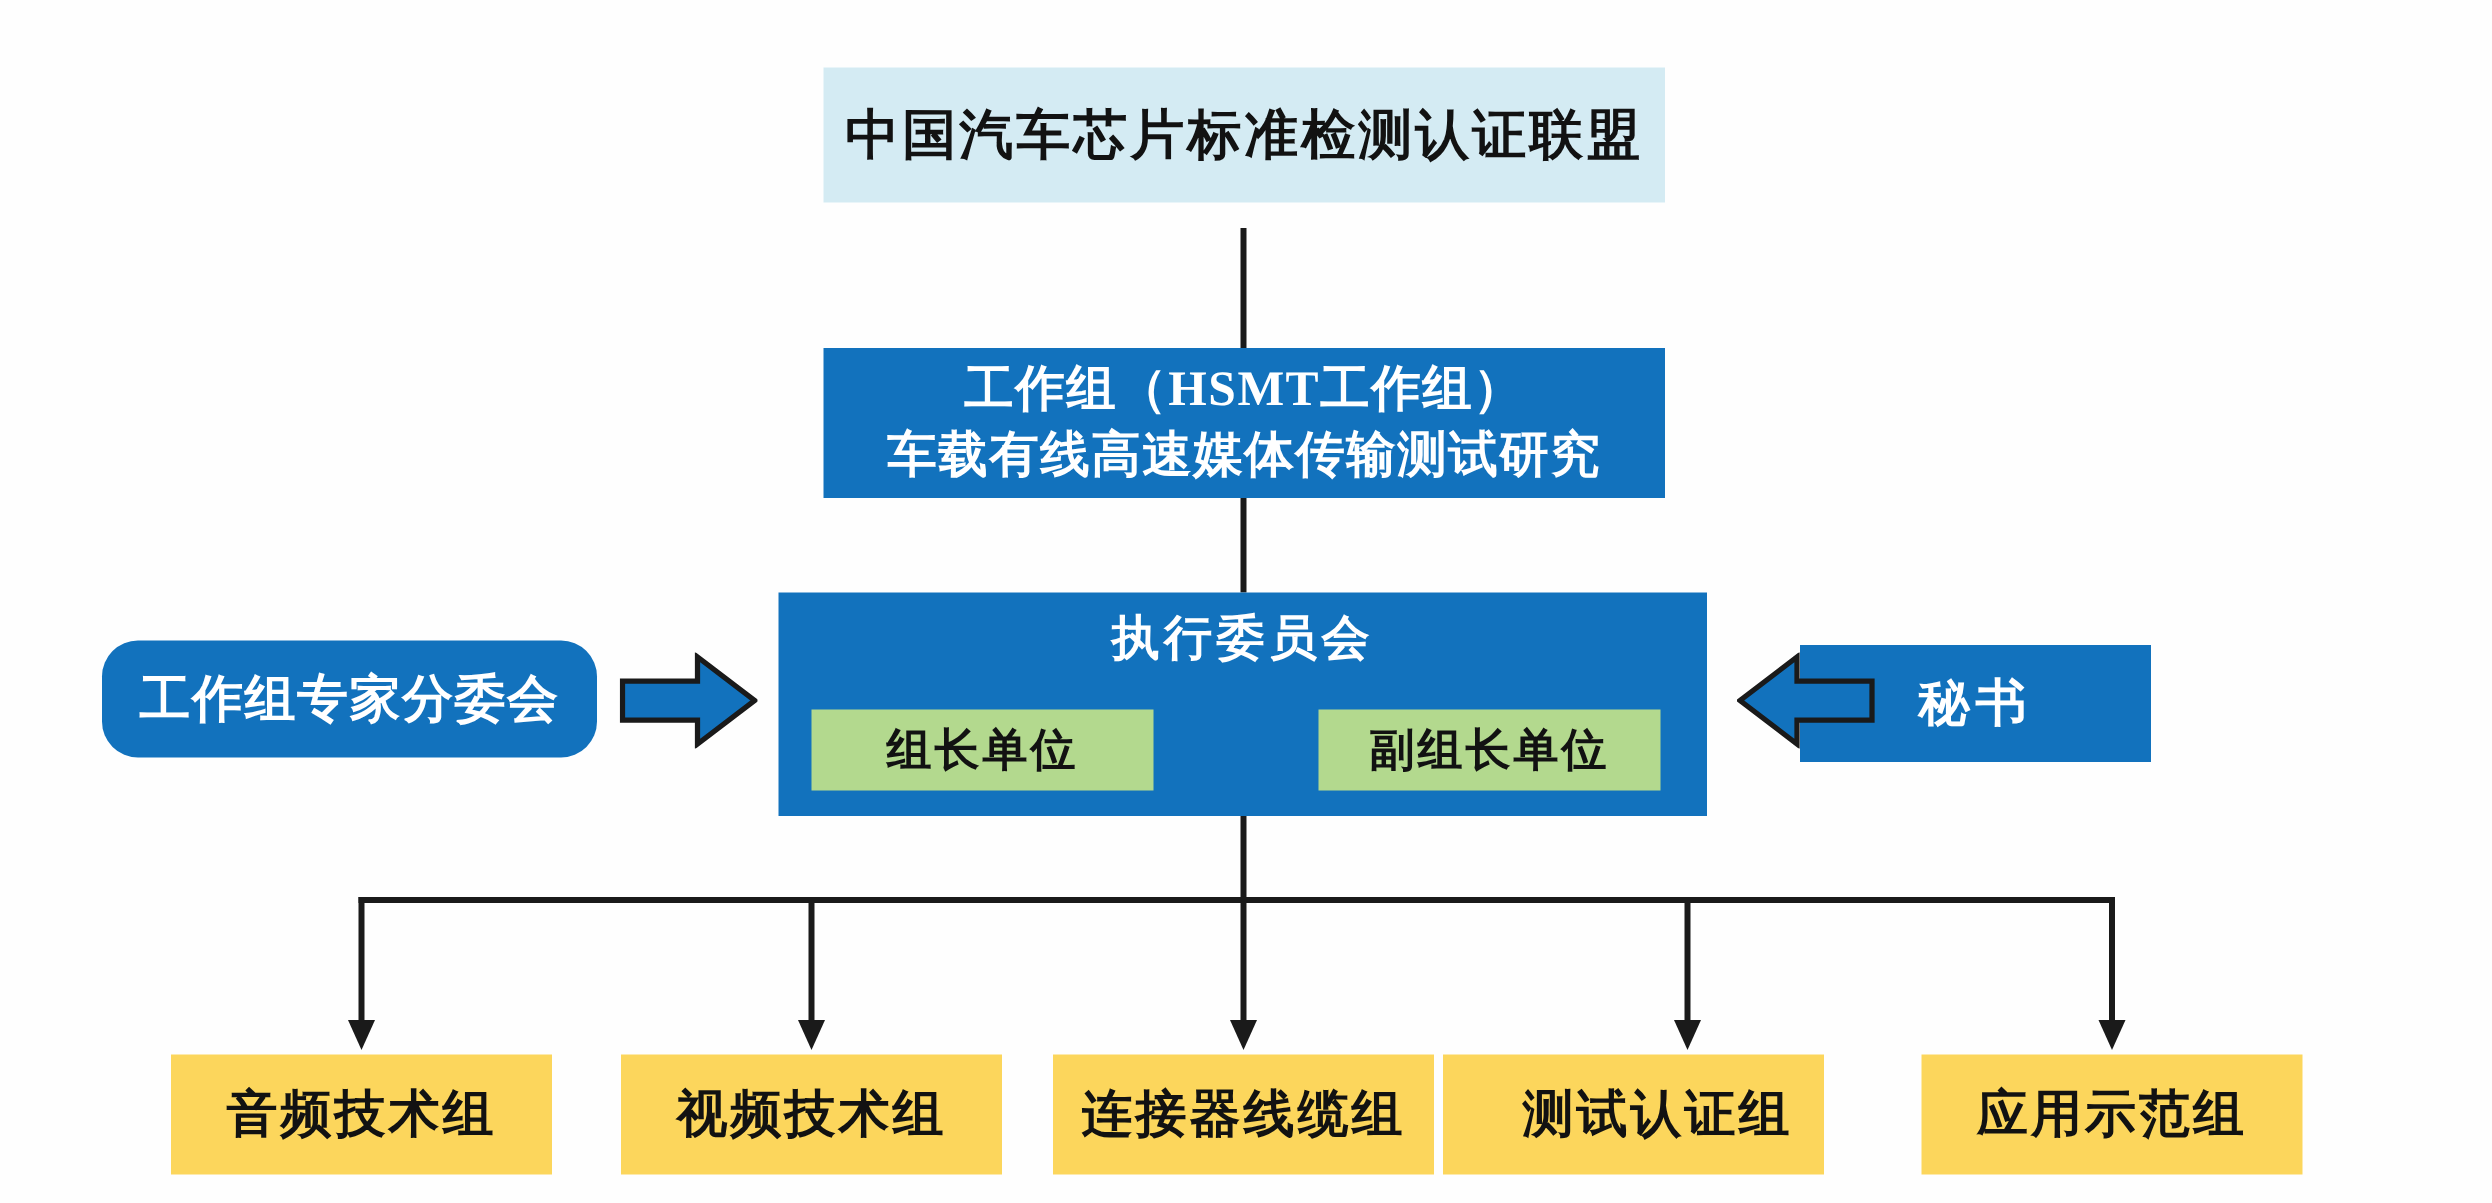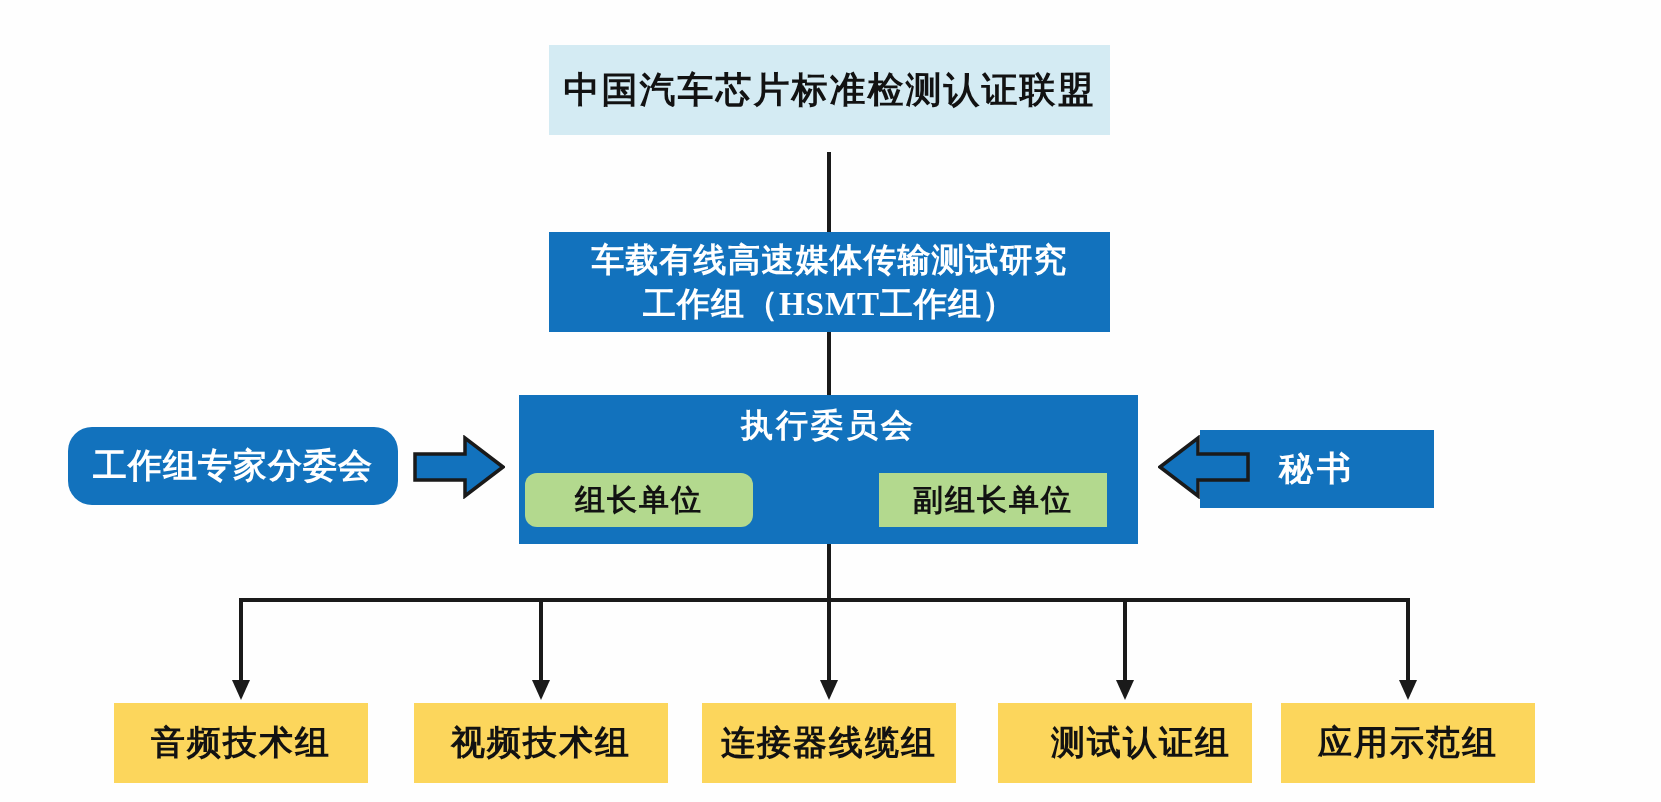--- a/index.html
+++ b/index.html
@@ -40,21 +40,21 @@
   .exec-title{
     position:absolute;left:0;top:9px;width:100%;
     text-align:center;color:var(--text_light);font-size:32px;letter-spacing:3px;
   }
   .green-box{
     position:absolute;top:78px;width:228px;height:54px;
     background:var(--green);
     display:flex;align-items:center;justify-content:center;
     font-size:30px;letter-spacing:2px;
   }
-  .green-leader{left:6px;border-radius:12px;}
+  .green-leader{left:22px;}
   .green-deputy{left:360px;}
   .expert{
     left:68px;top:427px;width:330px;height:78px;
     background:var(--blue);color:var(--text_light);
     font-size:34px;letter-spacing:1px;border-radius:24px;
   }
   .secretary{
     left:1200px;top:430px;width:234px;height:78px;
     background:var(--blue);color:var(--text_light);
     font-size:34px;letter-spacing:4px;
@@ -70,36 +70,36 @@
     position:absolute;left:1px;top:82px;width:0;height:0;
     border-left:9px solid transparent;border-right:9px solid transparent;
     border-top:20px solid var(--line);
   }
   .b1{left:231px;} .b2{left:531px;} .b3{left:819px;} .b4{left:1115px;} .b5{left:1398px;}
   .group{
     top:703px;width:254px;height:80px;
     background:var(--yellow);
     font-size:34px;letter-spacing:2px;
   }
-  .g1{left:114px;} .g2{left:414px;} .g3{left:702px;} .g4{left:998px;padding-left:32px;} .g5{left:1281px;}
+  .g1{left:114px;} .g2{left:414px;} .g3{left:702px;} .g4{left:962px;padding-left:32px;} .g5{left:1281px;}
   .block-arrow{position:absolute;width:92px;height:64px;}
   .arrow-r{left:413px;top:435px;}
   .arrow-l{left:1158px;top:435px;}
   .block-arrow svg{display:block;width:100%;height:100%;}
 </style>
 </head>
 <body>
 
 <div class="box alliance">中国汽车芯片标准检测认证联盟</div>
 
 <div class="vline conn-top"></div>
 
 <div class="box workgroup">
+  <span>工作组（HSMT工作组）</span>
   <span>车载有线高速媒体传输测试研究</span>
-  <span>工作组（HSMT工作组）</span>
 </div>
 
 <div class="vline conn-mid"></div>
 
 <div class="box exec">
   <div class="exec-title">执行委员会</div>
   <div class="green-box green-leader">组长单位</div>
   <div class="green-box green-deputy">副组长单位</div>
 </div>
 

